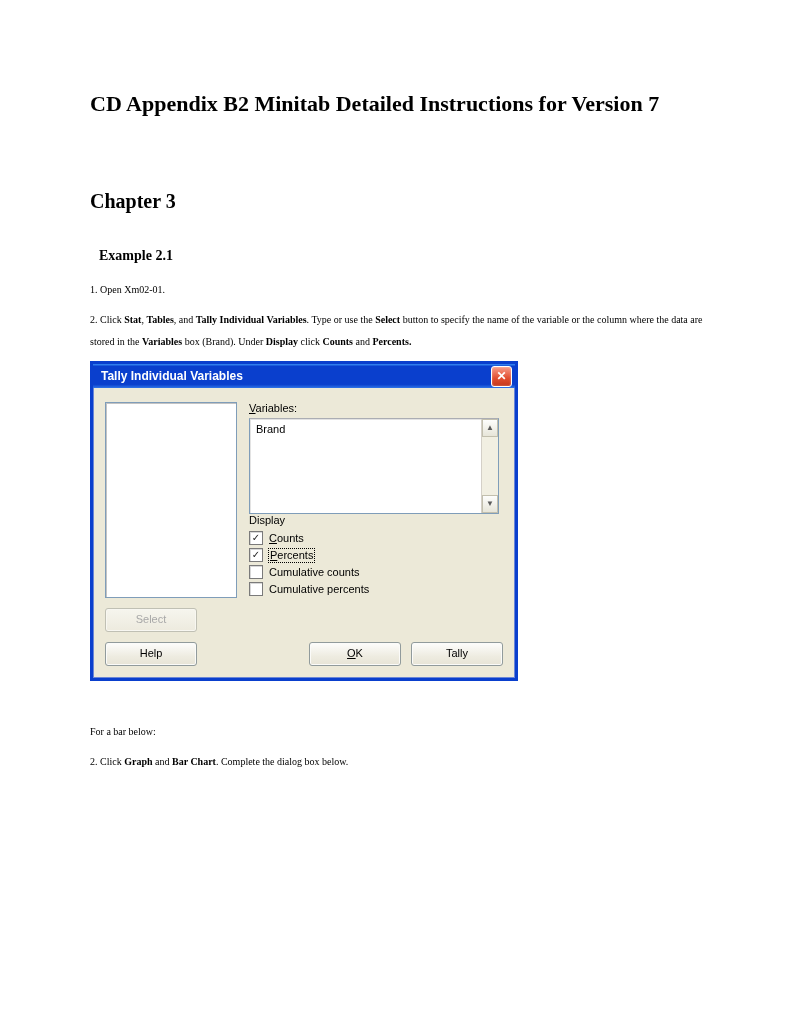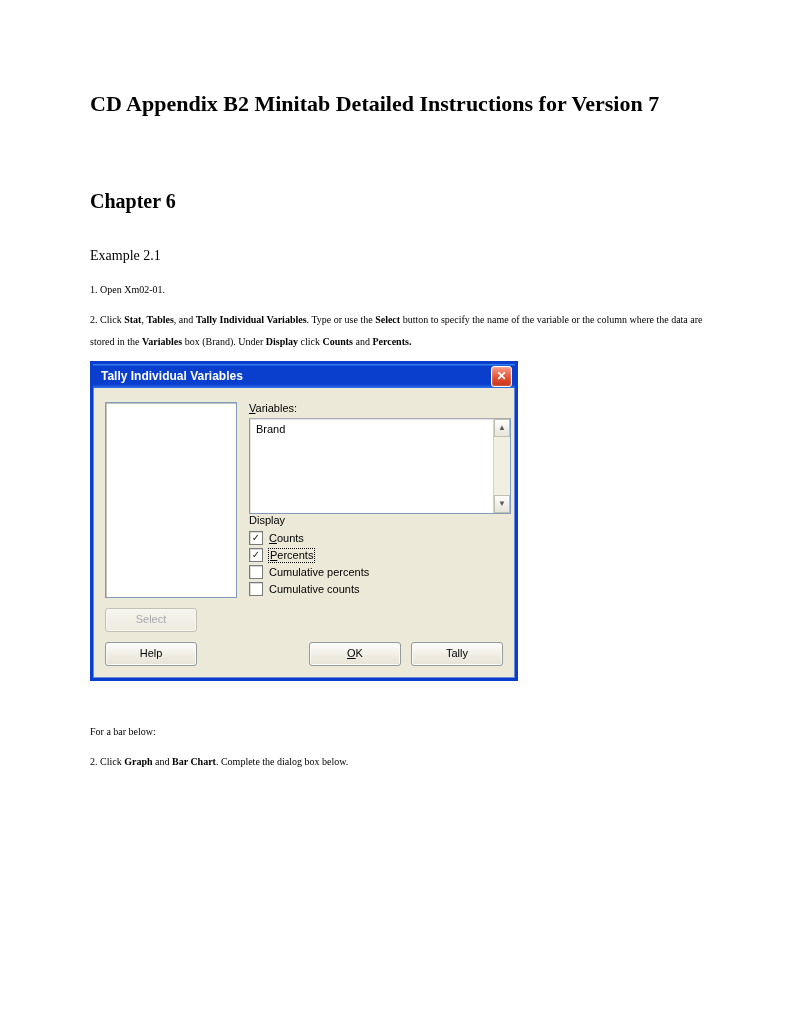--- a/index.html
+++ b/index.html
@@ -20,22 +20,22 @@
     margin: 0 0 60px 0;
     line-height: 1.3;
   }
   h2.chapter {
     font-size: 20px;
     font-weight: bold;
     margin: 0 0 18px 0;
   }
   .example-label {
     font-size: 14px;
-    font-weight: normal;
-    margin: 0 0 8px 0;
+    font-weight: bold;
+    margin: 0 0 8px 9px;
   }
   p.instr {
     font-size: 10px;
     margin: 0 0 8px 0;
   }
   .b { font-weight: bold; }
 
   
   .dialog-wrap {
     width: 428px;
@@ -69,21 +69,21 @@
     color: #fff;
     display: flex;
     align-items: center;
     justify-content: center;
     font-weight: bold;
     font-size: 12px;
     box-shadow: inset 0 0 2px rgba(255,255,255,.5);
   }
   .dlg-body {
     display: flex;
-    padding: 14px 4px 10px 12px;
+    padding: 14px 16px 10px 12px;
     gap: 12px;
   }
   .left-col {
     width: 132px;
     display: flex;
     flex-direction: column;
   }
   .listbox {
     flex: 1;
     height: 200px;
@@ -194,21 +194,21 @@
     display: flex;
     gap: 10px;
   }
 </style>
 </head>
 <body>
 
 <div class="page">
   <h1 class="main-title">CD Appendix B2 Minitab Detailed Instructions for Version 7</h1>
 
-  <h2 class="chapter">Chapter 6</h2>
+  <h2 class="chapter">Chapter 3</h2>
 
   <p class="example-label">Example 2.1</p>
 
   <p class="instr">1. Open Xm02-01.</p>
 
   <p class="instr">
     <span>2. Click </span><span class="b">Stat</span><span>, </span><span class="b">Tables</span><span>, and </span><span class="b">Tally Individual Variables</span><span>. Type or use the </span><span class="b">Select</span><span> button to specify the name of the variable or the column where the data are stored in the </span><span class="b">Variables</span><span> box (Brand). Under </span><span class="b">Display</span><span> click </span><span class="b">Counts</span><span> and </span><span class="b">Percents.</span>
   </p>
 
   <div class="dialog-wrap">
@@ -250,26 +250,26 @@
 
           <div class="chk-row">
             <div class="chk">
                 <span>✓</span>
               </div>
             <span class="lbltxt focus-rect"><span class="u">P</span><span>ercents</span></span>
           </div>
 
           <div class="chk-row">
             <div class="chk"></div>
+            <span class="lbltxt">Cumulative counts</span>
+          </div>
+
+          <div class="chk-row">
+            <div class="chk"></div>
             <span class="lbltxt">Cumulative percents</span>
-          </div>
-
-          <div class="chk-row">
-            <div class="chk"></div>
-            <span class="lbltxt">Cumulative counts</span>
           </div>
         </div>
       </div>
 
       <div class="dlg-footer">
         <div class="footer-left">
           <div class="btn disabled">Select</div>
           <div class="btn">Help</div>
         </div>
         <div class="footer-right">

